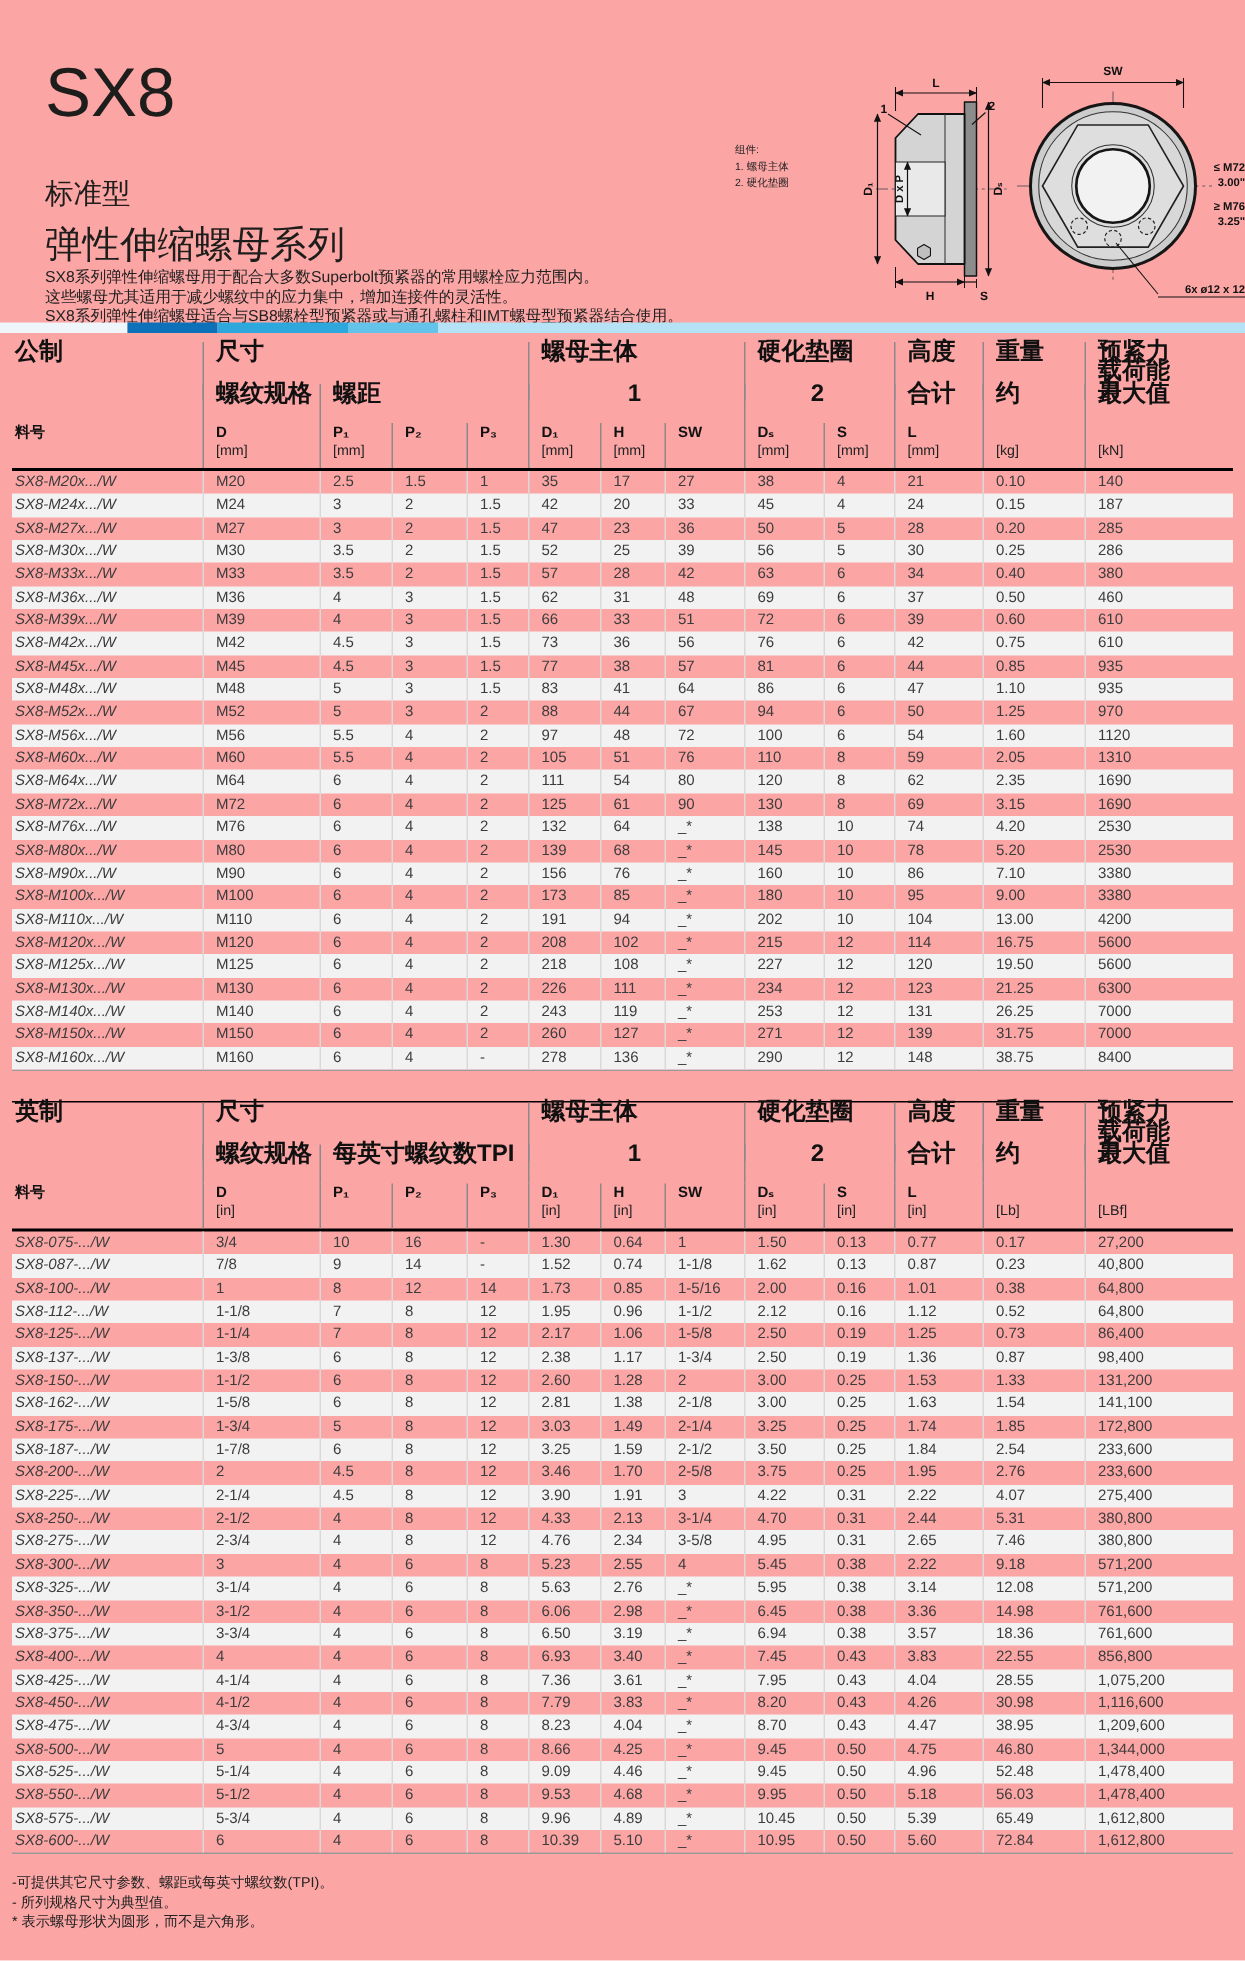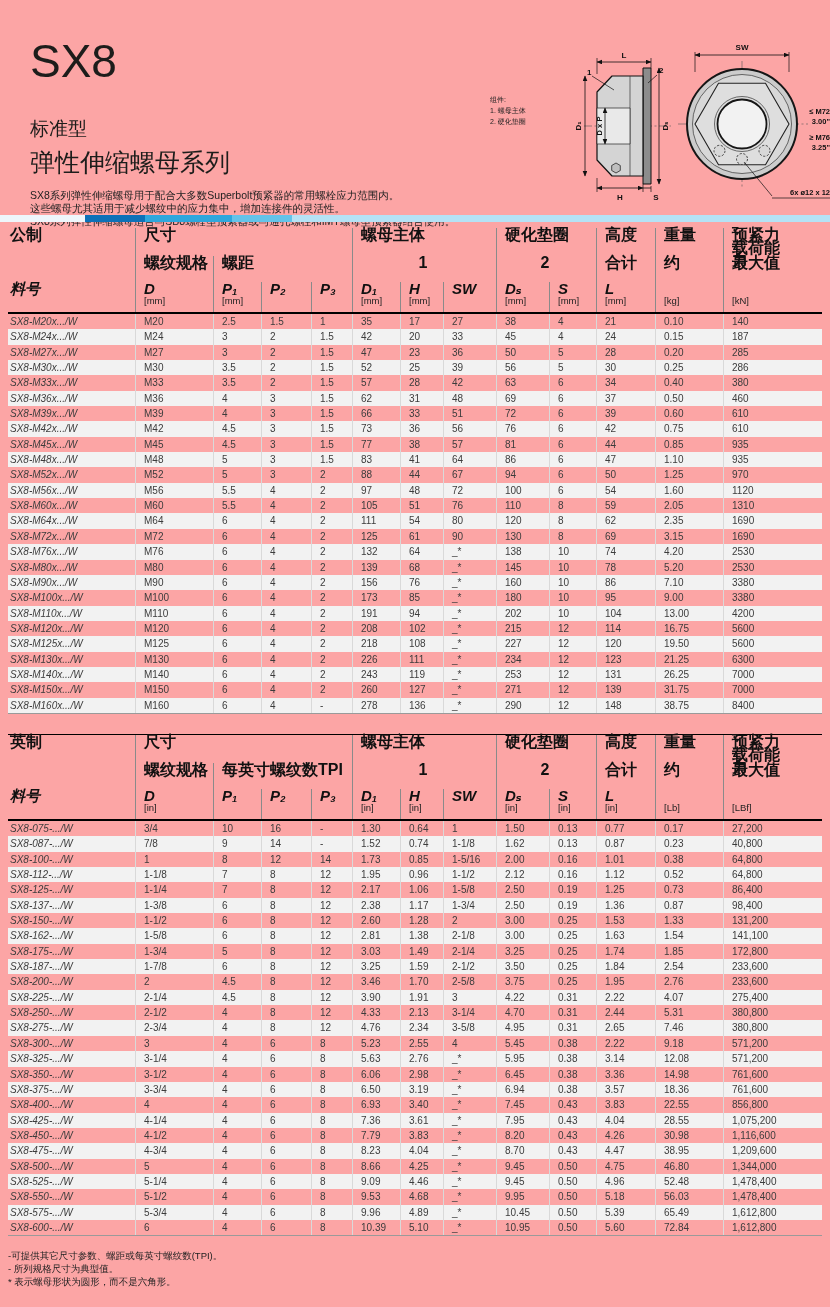--- a/index.html
+++ b/index.html
@@ -5,21 +5,21 @@
   html,body { margin:0; padding:0; background:#fff; }
   .page {
     position:relative; width:830px; height:1307px; background:#fca5a5; overflow:hidden;
     font-family:"Liberation Sans","DejaVu Sans",sans-serif; color:#1d1d1b;
   }
   
   .title-block { position:absolute; left:30px; top:38px; }
   .big-title { font-size:46px; font-weight:300; line-height:1; letter-spacing:0; color:#1d1d1b; }
   .sub1 { font-size:19px; font-weight:400; margin-top:32px; }
   .sub2 { font-size:25px; font-weight:400; margin-top:4px; }
-  .desc { margin-top:10px; font-size:10.5px; line-height:13px; color:#222; }
+  .desc { font-size:10.5px; line-height:13px; color:#222; }
   
   .color-bar { position:absolute; left:0; top:215px; width:830px; height:7px; display:flex; }
   .color-bar div { height:100%; }
   
   .drawing { position:absolute; left:486px; top:28px; width:345px; height:192px; }
   
   .dtable { position:absolute; left:8px; width:814px; font-size:10px; color:#3c3c3c; }
   .metric { top:228px; }
   .imperial { top:734px; }
   .grid { display:grid; grid-template-columns:127px 78px 48px 50px 41px 48px 43px 53px 53px 47px 59px 68px 99px; }
@@ -28,21 +28,21 @@
   .hrow1 { height:28px; }
   .hrow2 { height:26px; }
   .hrow3 { height:30px; }
   .hcell { border-left:1px solid #8a8a8a; padding:1px 3px 0 8px; font-weight:700; font-size:16px; color:#111; line-height:12.5px; }
   .hcell.no-bl { border-left:none; padding-left:2px; }
   .hcell.center { text-align:center; padding-left:0; }
   .narrow { display:inline-block; max-width:58px; }
   .hrow3 { border-bottom:2px solid #000; }
   .hrow3 .th { border-left:1px solid #8a8a8a; padding:1px 2px 0 8px; }
   .hrow3 .th.c0 { border-left:none; padding-left:2px; }
-  .hlabel { font-weight:700; font-size:15px; color:#111; min-height:12px; line-height:12px;font-style:italic; }
+  .hlabel { font-weight:700; font-size:10px; color:#111; min-height:12px; line-height:12px; }
   .hunit { font-weight:400; font-size:9.5px; color:#222; line-height:12px; }
   .tbody { border-bottom:1px solid #9a9a9a; }
   .tbody .tr { display:grid; grid-template-columns:127px 78px 48px 50px 41px 48px 43px 53px 53px 47px 59px 68px 99px; height:15.35px; }
   .tbody .tr:nth-child(even) { background:#f2f2f2; }
   .tbody .td { border-left:1px solid #d9d9d9; padding-left:8px; line-height:15.35px; white-space:nowrap; overflow:hidden; }
   .tbody .td.c0 { border-left:none; padding-left:2px;font-style:italic; }
   
   .footnotes { position:absolute; left:8px; top:1249px; font-size:9.5px; line-height:13px; color:#222; }
   
   .dim { font-family:"Liberation Sans","DejaVu Sans",sans-serif; font-size:8px; font-weight:700; fill:#111; }

